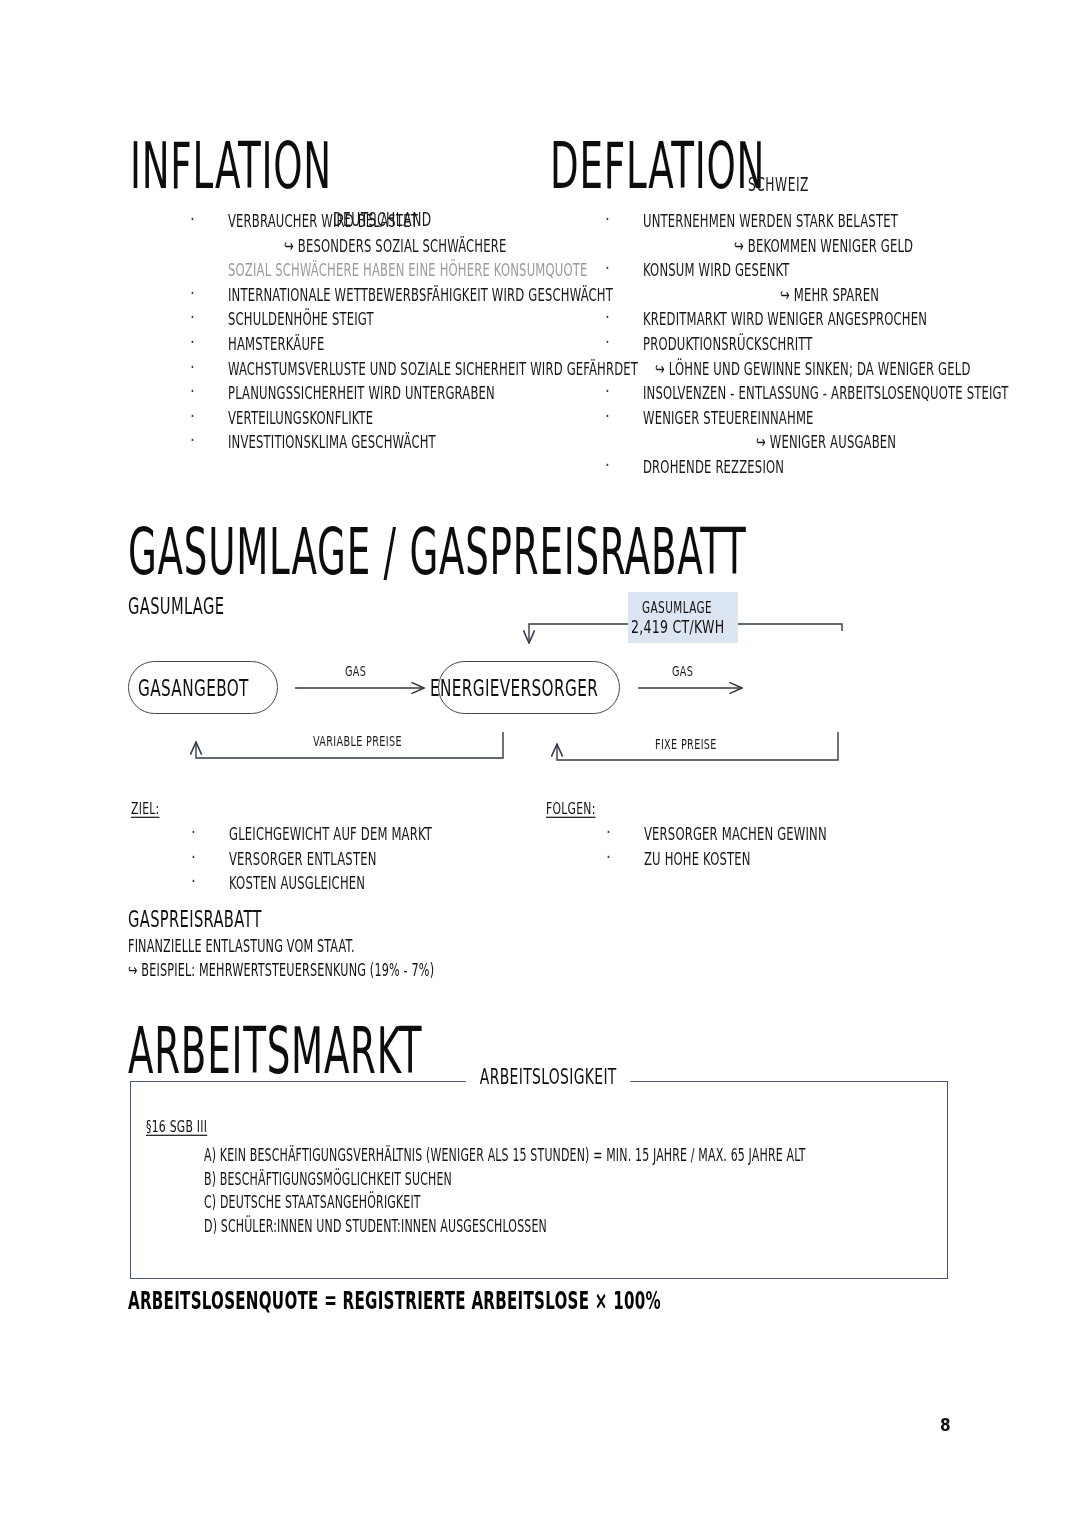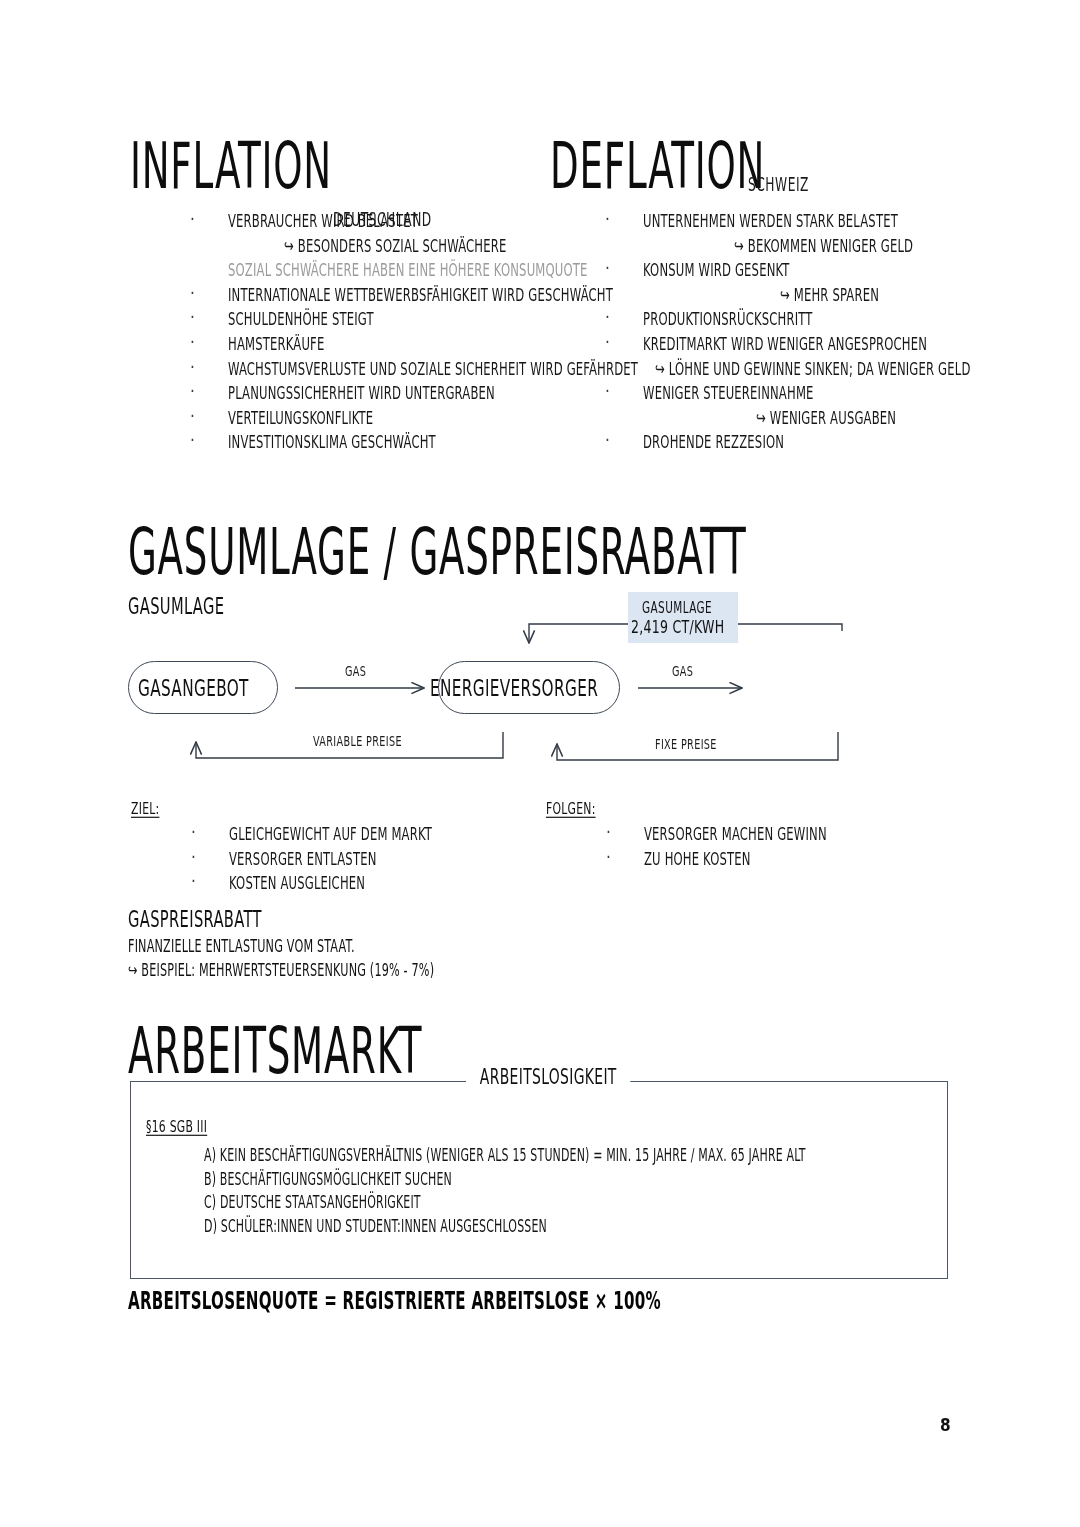--- a/index.html
+++ b/index.html
@@ -244,23 +244,24 @@
   </div>
   <div class="abs" style="left:748px; top:173px;">
     <div class="subtitle-sm hw">SCHWEIZ</div>
   </div>
 
   <ul class="blist abs" id="deflation-list" style="left:613px; top:209px; width:420px;">
       <li class="bullet"><span class="txt">UNTERNEHMEN WERDEN STARK BELASTET</span></li>
       <li class="sub"><span class="txt">BEKOMMEN WENIGER GELD</span></li>
       <li class="bullet"><span class="txt">KONSUM WIRD GESENKT</span></li>
       <li class="sub"><span class="txt">MEHR SPAREN</span></li>
+      <li class="bullet"><span class="txt">KREDITMARKT WIRD WENIGER ANGESPROCHEN</span></li>
       <li class="bullet"><span class="txt">PRODUKTIONSRÜCKSCHRITT</span></li>
-      <li class="bullet"><span class="txt">KREDITMARKT WIRD WENIGER ANGESPROCHEN</span></li>
       <li class="sub"><span class="txt">LÖHNE UND GEWINNE SINKEN; DA WENIGER GELD</span></li>
+      <li class="bullet"><span class="txt">INSOLVENZEN - ENTLASSUNG - ARBEITSLOSENQUOTE STEIGT</span></li>
       <li class="bullet"><span class="txt">WENIGER STEUEREINNAHME</span></li>
       <li class="sub"><span class="txt">WENIGER AUSGABEN</span></li>
       <li class="bullet"><span class="txt">DROHENDE REZZESION</span></li>
     </ul>
 
   <div class="abs" style="left:128px; top:519px;">
     <div class="bigtitle hw">GASUMLAGE / GASPREISRABATT</div>
   </div>
 
   <div class="abs" style="left:128px; top:592px;">

